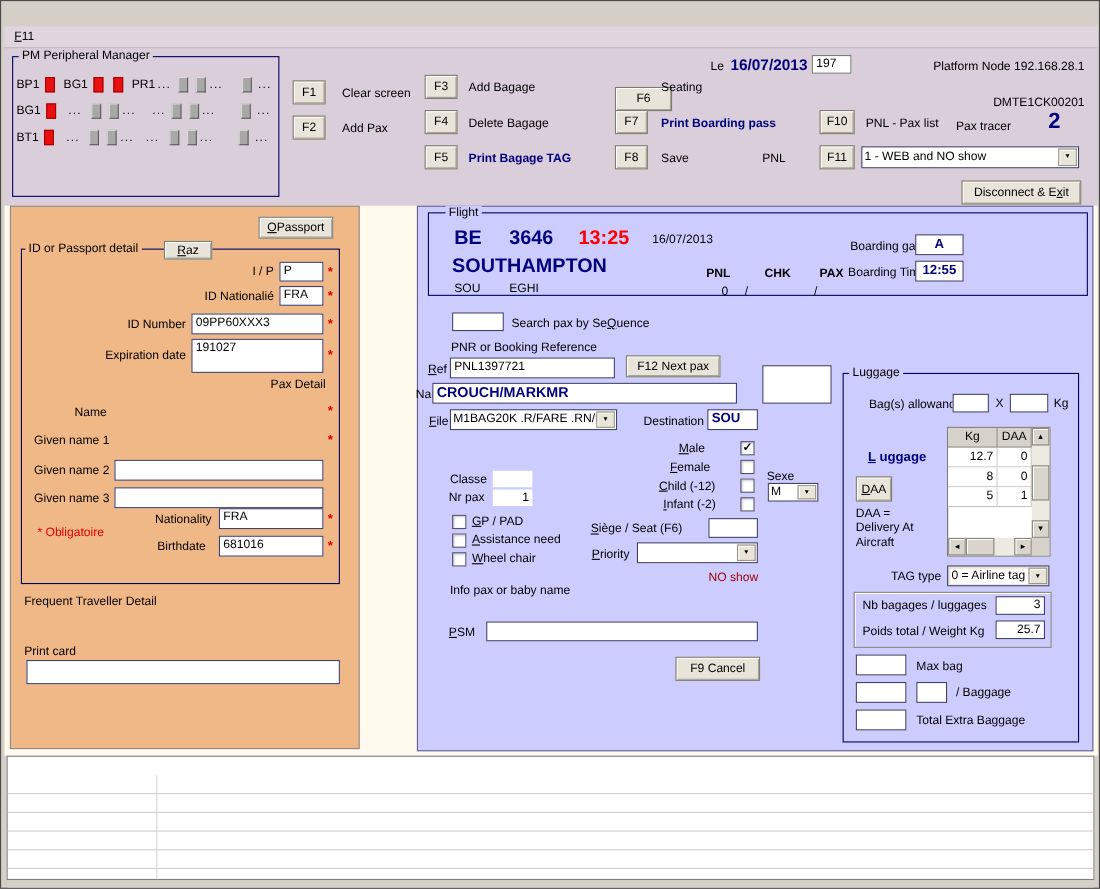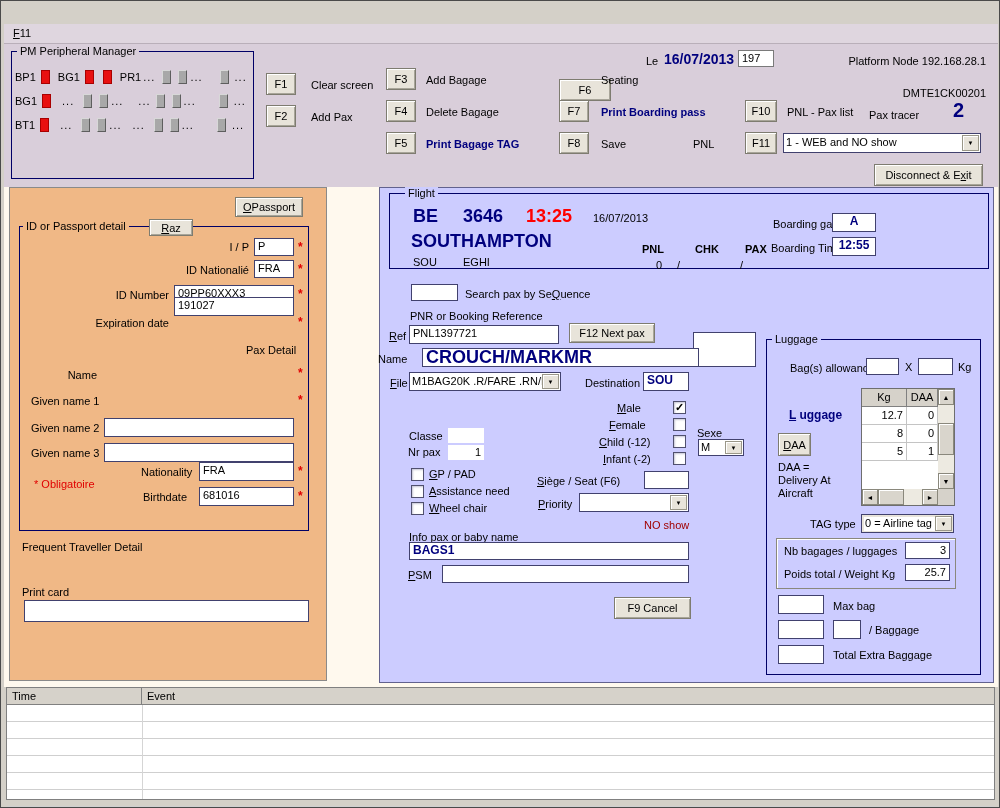--- a/index.html
+++ b/index.html
@@ -137,21 +137,21 @@
   <div class="lbl r" style="left:200px;top:240px;width:48px">I / P</div>
   <div class="fld" style="left:253px;top:237px;width:40px;height:18px">P</div>
   <div class="ast" style="left:297px;top:239px">*</div>
   <div class="lbl r" style="left:160px;top:263px;width:88px">ID Nationalié</div>
   <div class="fld" style="left:253px;top:259px;width:40px;height:18px">FRA</div>
   <div class="ast" style="left:297px;top:261px">*</div>
   <div class="lbl r" style="left:100px;top:288px;width:68px">ID Number</div>
   <div class="fld" style="left:173px;top:284px;width:120px;height:19px">09PP60XXX3</div>
   <div class="ast" style="left:297px;top:286px">*</div>
   <div class="lbl r" style="left:88px;top:316px;width:80px">Expiration date</div>
-  <div class="fld" style="left:173px;top:296px;width:120px;height:19px">191027</div>
+  <div class="fld" style="left:173px;top:307px;width:120px;height:31px">191027</div>
   <div class="ast" style="left:297px;top:314px">*</div>
   <div class="lbl" style="left:245px;top:343px">Pax Detail</div>
   <div class="lbl r" style="left:56px;top:368px;width:40px">Name</div>
   <div class="ast" style="left:297px;top:365px">*</div>
   <div class="lbl" style="left:30px;top:394px">Given name 1</div>
   <div class="ast" style="left:297px;top:392px">*</div>
   <div class="lbl" style="left:30px;top:421px">Given name 2</div>
   <div class="fld" style="left:103px;top:417px;width:190px;height:19px"></div>
   <div class="lbl" style="left:30px;top:446px">Given name 3</div>
   <div class="fld" style="left:103px;top:442px;width:190px;height:19px"></div>
@@ -189,21 +189,21 @@
   <div class="fld navy b" style="left:831px;top:236px;width:44px;height:19px;text-align:center;font-size:12px;font-weight:bold">12:55</div>
 
   <div class="fld" style="left:410px;top:283px;width:47px;height:17px"></div>
   <div class="lbl" style="left:464px;top:287px">Search pax by Se<u>Q</u>uence</div>
   <div class="lbl" style="left:409px;top:309px">PNR or Booking Reference</div>
   <div class="lbl" style="left:388px;top:329px"><u>R</u>ef</div>
   <div class="fld" style="left:408px;top:324px;width:150px;height:19px">PNL1397721</div>
   <div class="btn" style="left:568px;top:322px;width:86px;height:20px">F12  Next pax</div>
   <div class="fld" style="left:692px;top:331px;width:63px;height:35px"></div>
   <div class="lbl" style="left:377px;top:352px">Name</div>
-  <div class="fld navy b" style="left:421px;top:347px;width:277px;height:19px;font-size:18px;font-weight:bold;line-height:16px">CROUCH/MARKMR</div>
+  <div class="fld navy b" style="left:392px;top:347px;width:277px;height:19px;font-size:13px;font-weight:bold;line-height:16px">CROUCH/MARKMR</div>
   <div class="lbl" style="left:389px;top:376px"><u>F</u>ile</div>
   <div class="dd" style="left:408px;top:371px;width:152px;height:19px">
     <span class="ddt" style="top:2px">M1BAG20K .R/FARE .RN/N</span>
     <span class="dda">▼</span>
   </div>
   <div class="lbl" style="left:584px;top:376px">Destination</div>
   <div class="fld navy b" style="left:642px;top:371px;width:46px;height:19px;font-size:12px;font-weight:bold">SOU</div>
 
   <div class="lbl" style="left:616px;top:401px"><u>M</u>ale</div>
   <div class="chk" style="left:672px;top:400px">✓</div>
@@ -231,21 +231,20 @@
   <div class="lbl" style="left:428px;top:501px"><u>W</u>heel chair</div>
   <div class="lbl" style="left:536px;top:474px"><u>S</u>iège / Seat (F6)</div>
   <div class="fld" style="left:643px;top:470px;width:45px;height:18px"></div>
   <div class="lbl" style="left:537px;top:497px"><u>P</u>riority</div>
   <div class="dd" style="left:578px;top:492px;width:110px;height:19px">
     <span class="ddt" style="top:2px"></span>
     <span class="dda">▼</span>
   </div>
   <div class="lbl maroon" style="left:643px;top:518px;color:#a00000">NO show</div>
   <div class="lbl" style="left:408px;top:530px">Info pax or baby name</div>
-  <div class="fld navy b" style="left:408px;top:541px;width:280px;height:18px;font-size:12px;font-weight:bold">BAGS1</div>
   <div class="lbl" style="left:407px;top:568px"><u>P</u>SM</div>
   <div class="fld" style="left:441px;top:564px;width:247px;height:18px"></div>
   <div class="btn" style="left:613px;top:596px;width:77px;height:22px">F9 Cancel</div>
 
   <div class="grp" style="left:765px;top:338px;width:215px;height:336px"></div>
   <div class="glbl" style="left:771px;top:332px;background:#CCCCFF">Luggage</div>
   <div class="lbl" style="left:789px;top:361px;width:77px;overflow:hidden">Bag(s) allowance</div>
   <div class="fld" style="left:865px;top:357px;width:33px;height:17px"></div>
   <div class="lbl" style="left:904px;top:360px">X</div>
   <div class="fld" style="left:917px;top:357px;width:35px;height:17px"></div>
@@ -288,24 +287,20 @@
   <div class="fld r" style="left:904px;top:563px;width:45px;height:17px">25.7</div>
   <div class="fld" style="left:777px;top:594px;width:46px;height:19px"></div>
   <div class="lbl" style="left:832px;top:599px">Max bag</div>
   <div class="fld" style="left:777px;top:619px;width:46px;height:19px"></div>
   <div class="fld" style="left:832px;top:619px;width:28px;height:19px"></div>
   <div class="lbl" style="left:868px;top:623px">/ Baggage</div>
   <div class="fld" style="left:777px;top:644px;width:46px;height:19px"></div>
   <div class="lbl" style="left:832px;top:648px">Total Extra Baggage</div>
 
   <div class="abs" style="left:5px;top:686px;width:989px;height:113px;background:#fff;border:1px solid #808080">
-    <div class="abs" style="left:0;top:0;right:0;height:17px;background:#D6D2CA;border-bottom:1px solid #808080;display:flex">
-      <div style="width:135px;border-right:1px solid #808080;padding:2px 0 0 5px;box-sizing:border-box">Time</div>
-      <div style="flex:1;padding:2px 0 0 5px;box-sizing:border-box">Event</div>
-    </div>
     <div class="abs" style="left:0;top:17px;right:0;bottom:0">
       <div class="etrow"></div>
       <div class="etrow"></div>
       <div class="etrow"></div>
       <div class="etrow"></div>
       <div class="etrow"></div>
       <div class="etrow"></div>
       <div class="abs" style="left:135px;top:0;bottom:0;width:1px;background:#d5d5d5"></div>
     </div>
   </div>

